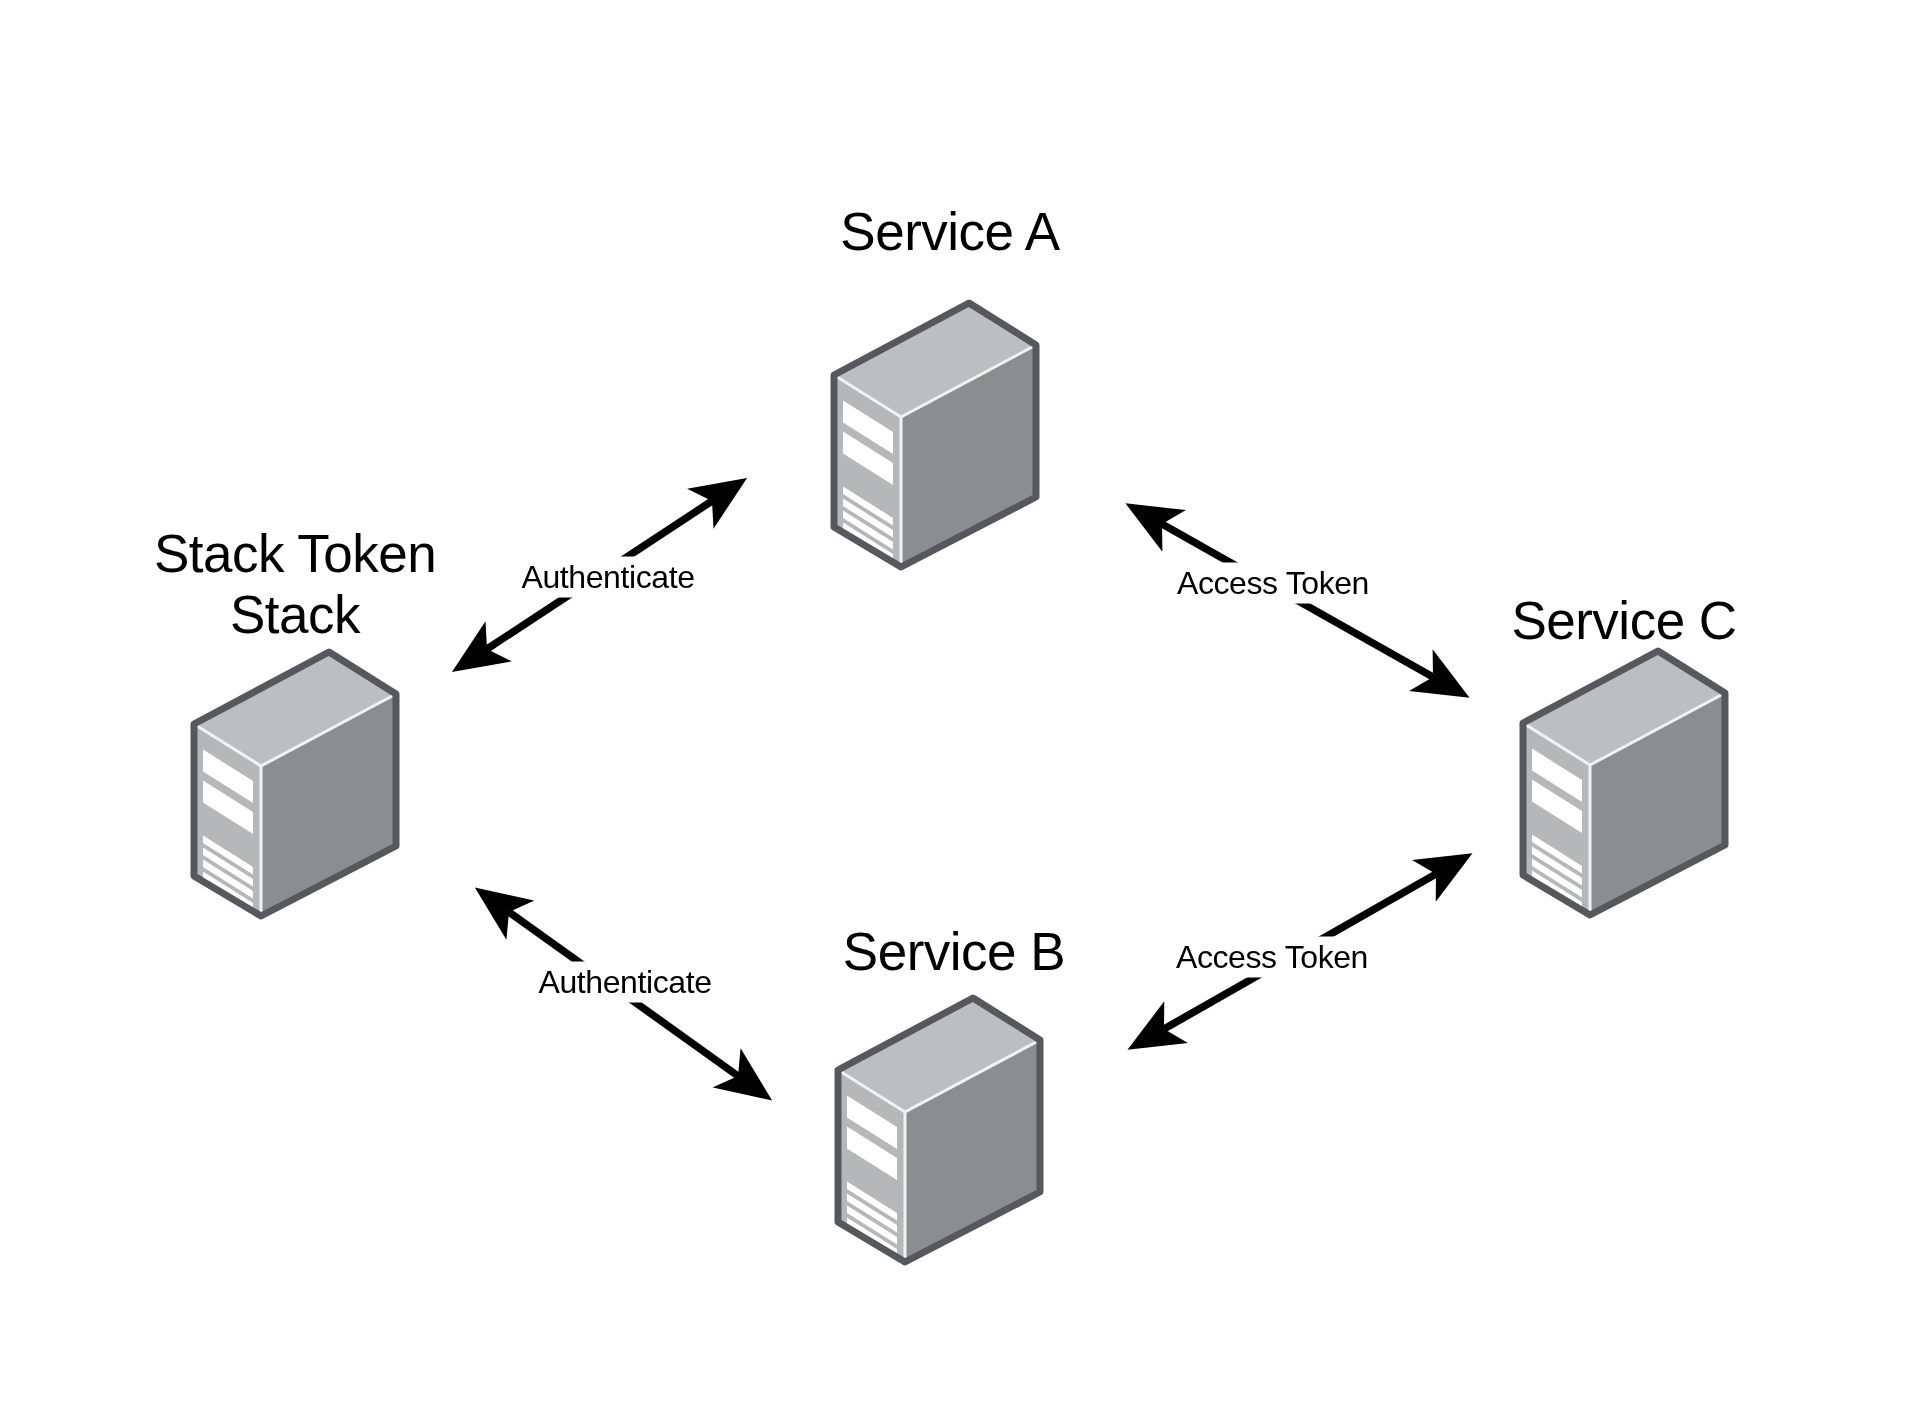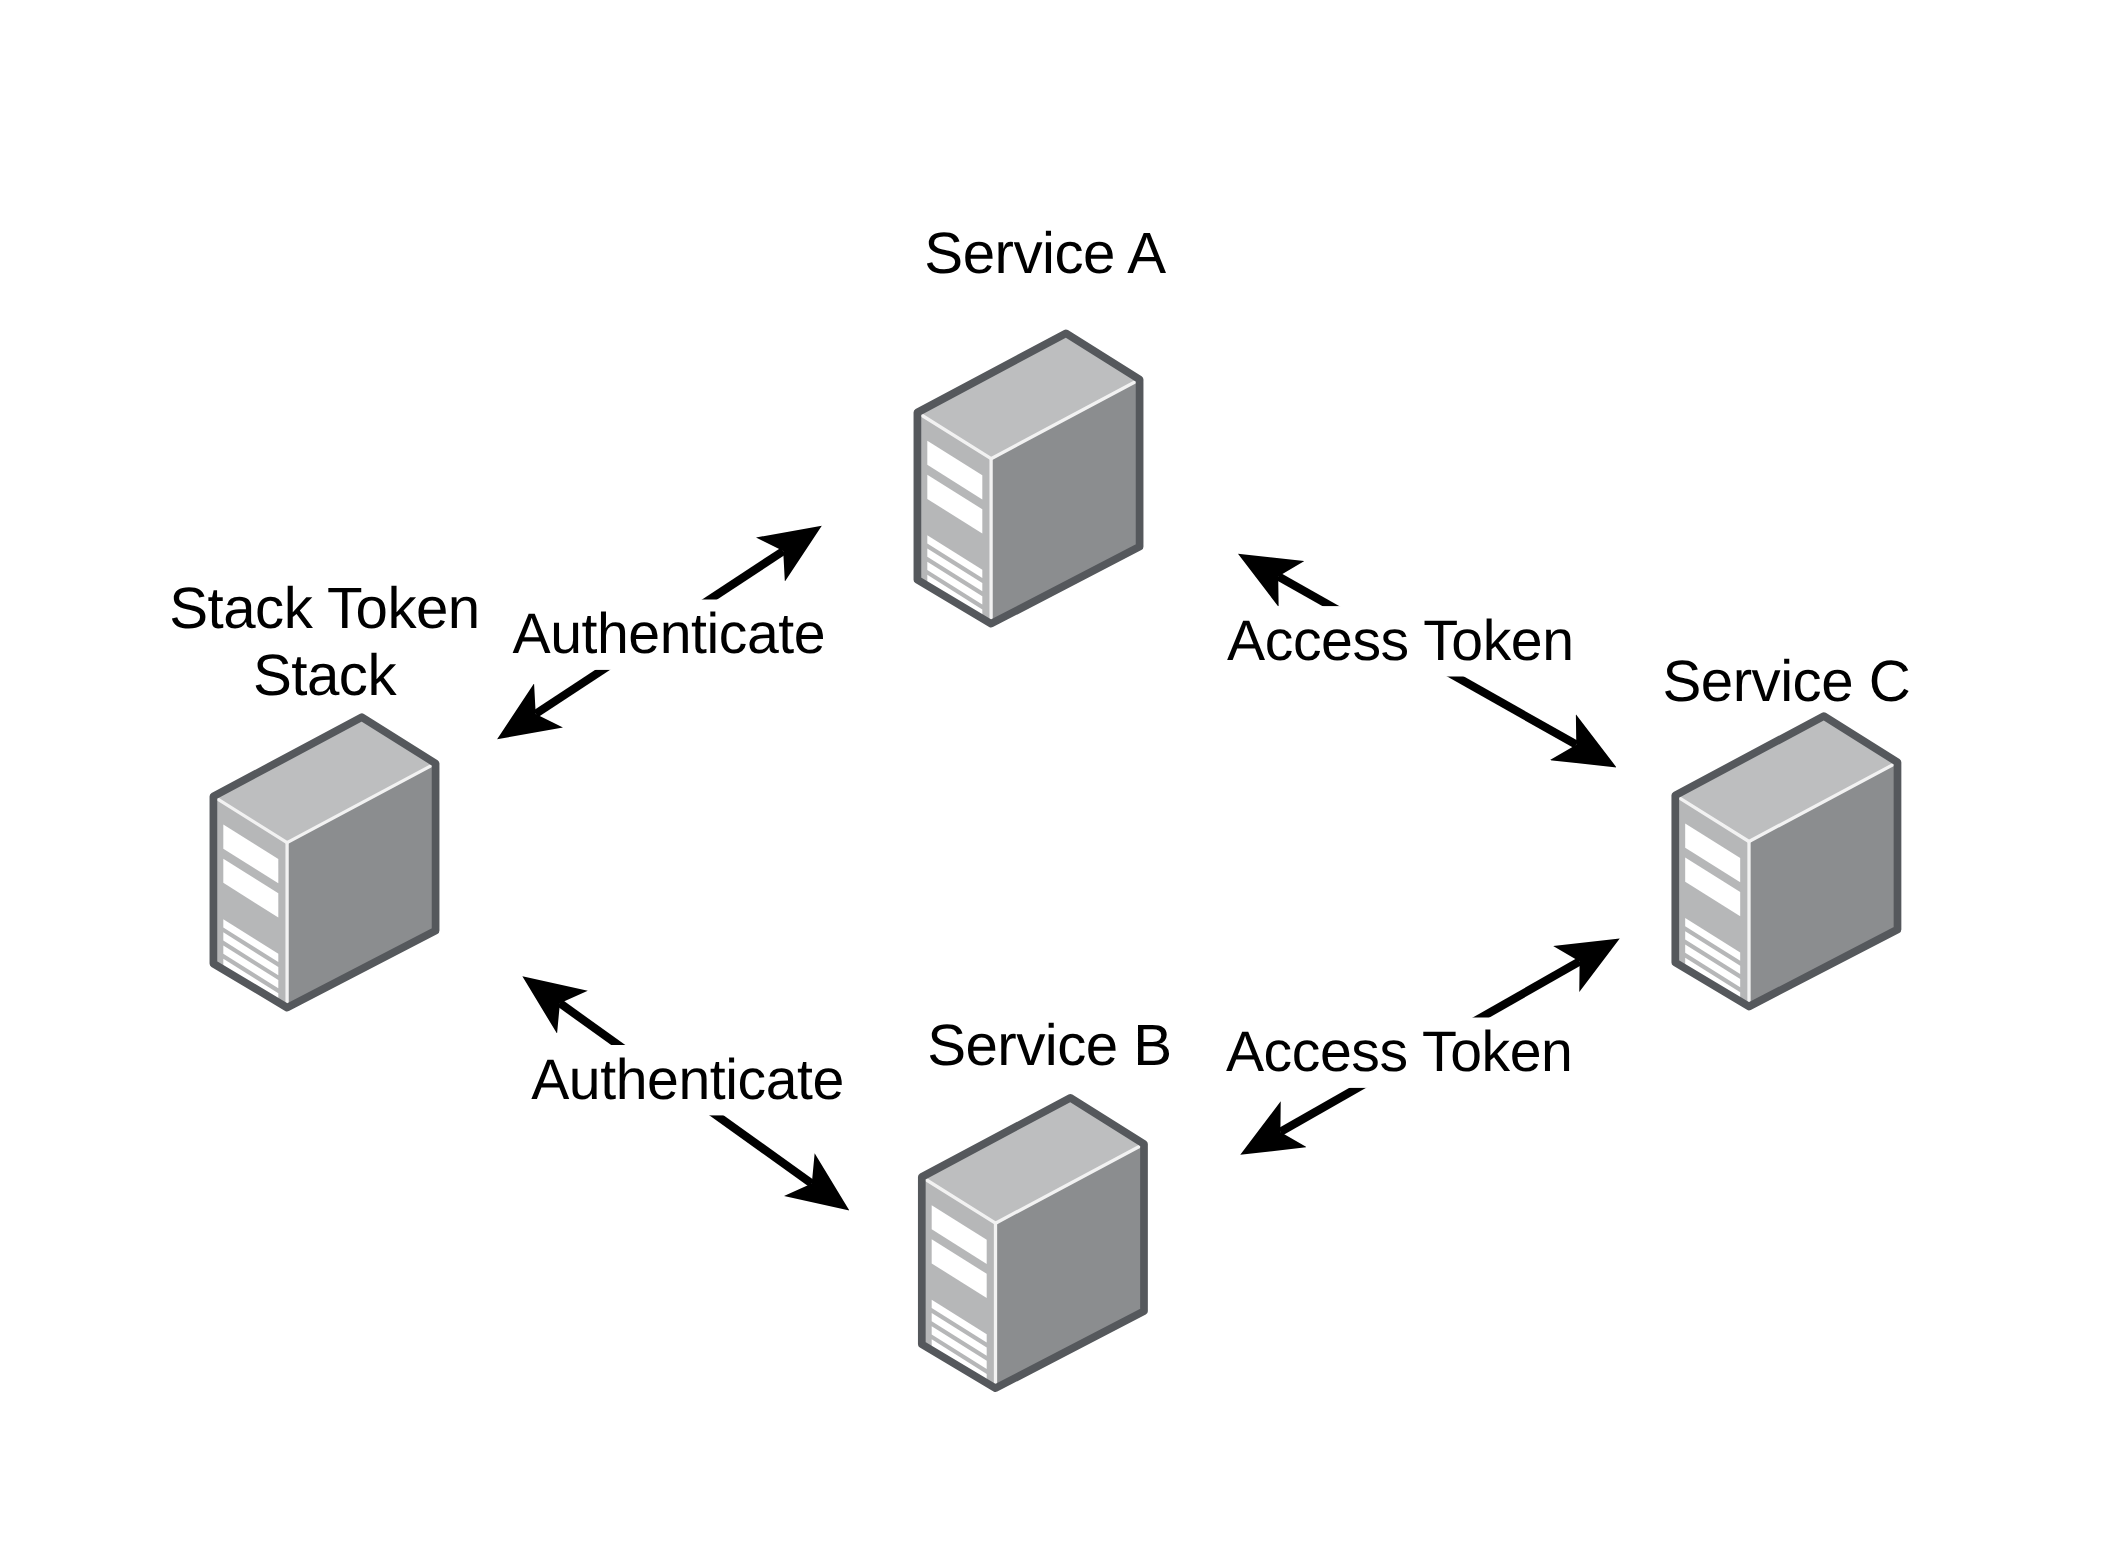--- a/index.html
+++ b/index.html
@@ -28,21 +28,21 @@
     white-space: nowrap;
     text-align: center;
     color: #000000;
   }
   .node-label {
     font-size: 53px;
     letter-spacing: -0.5px;
     line-height: 1.15;
   }
   .edge-label {
-    font-size: 52px;
+    font-size: 32px;
     letter-spacing: -0.4px;
     background: #ffffff;
     padding: 2px 10px;
   }
   .node-label > span { display: block; }
 
   
   #label-stack   { left: 295px;  top: 585px; }
   #label-a       { left: 950px;  top: 232px; }
   #label-b       { left: 944px;  top: 952px; margin-left: 10px; }

